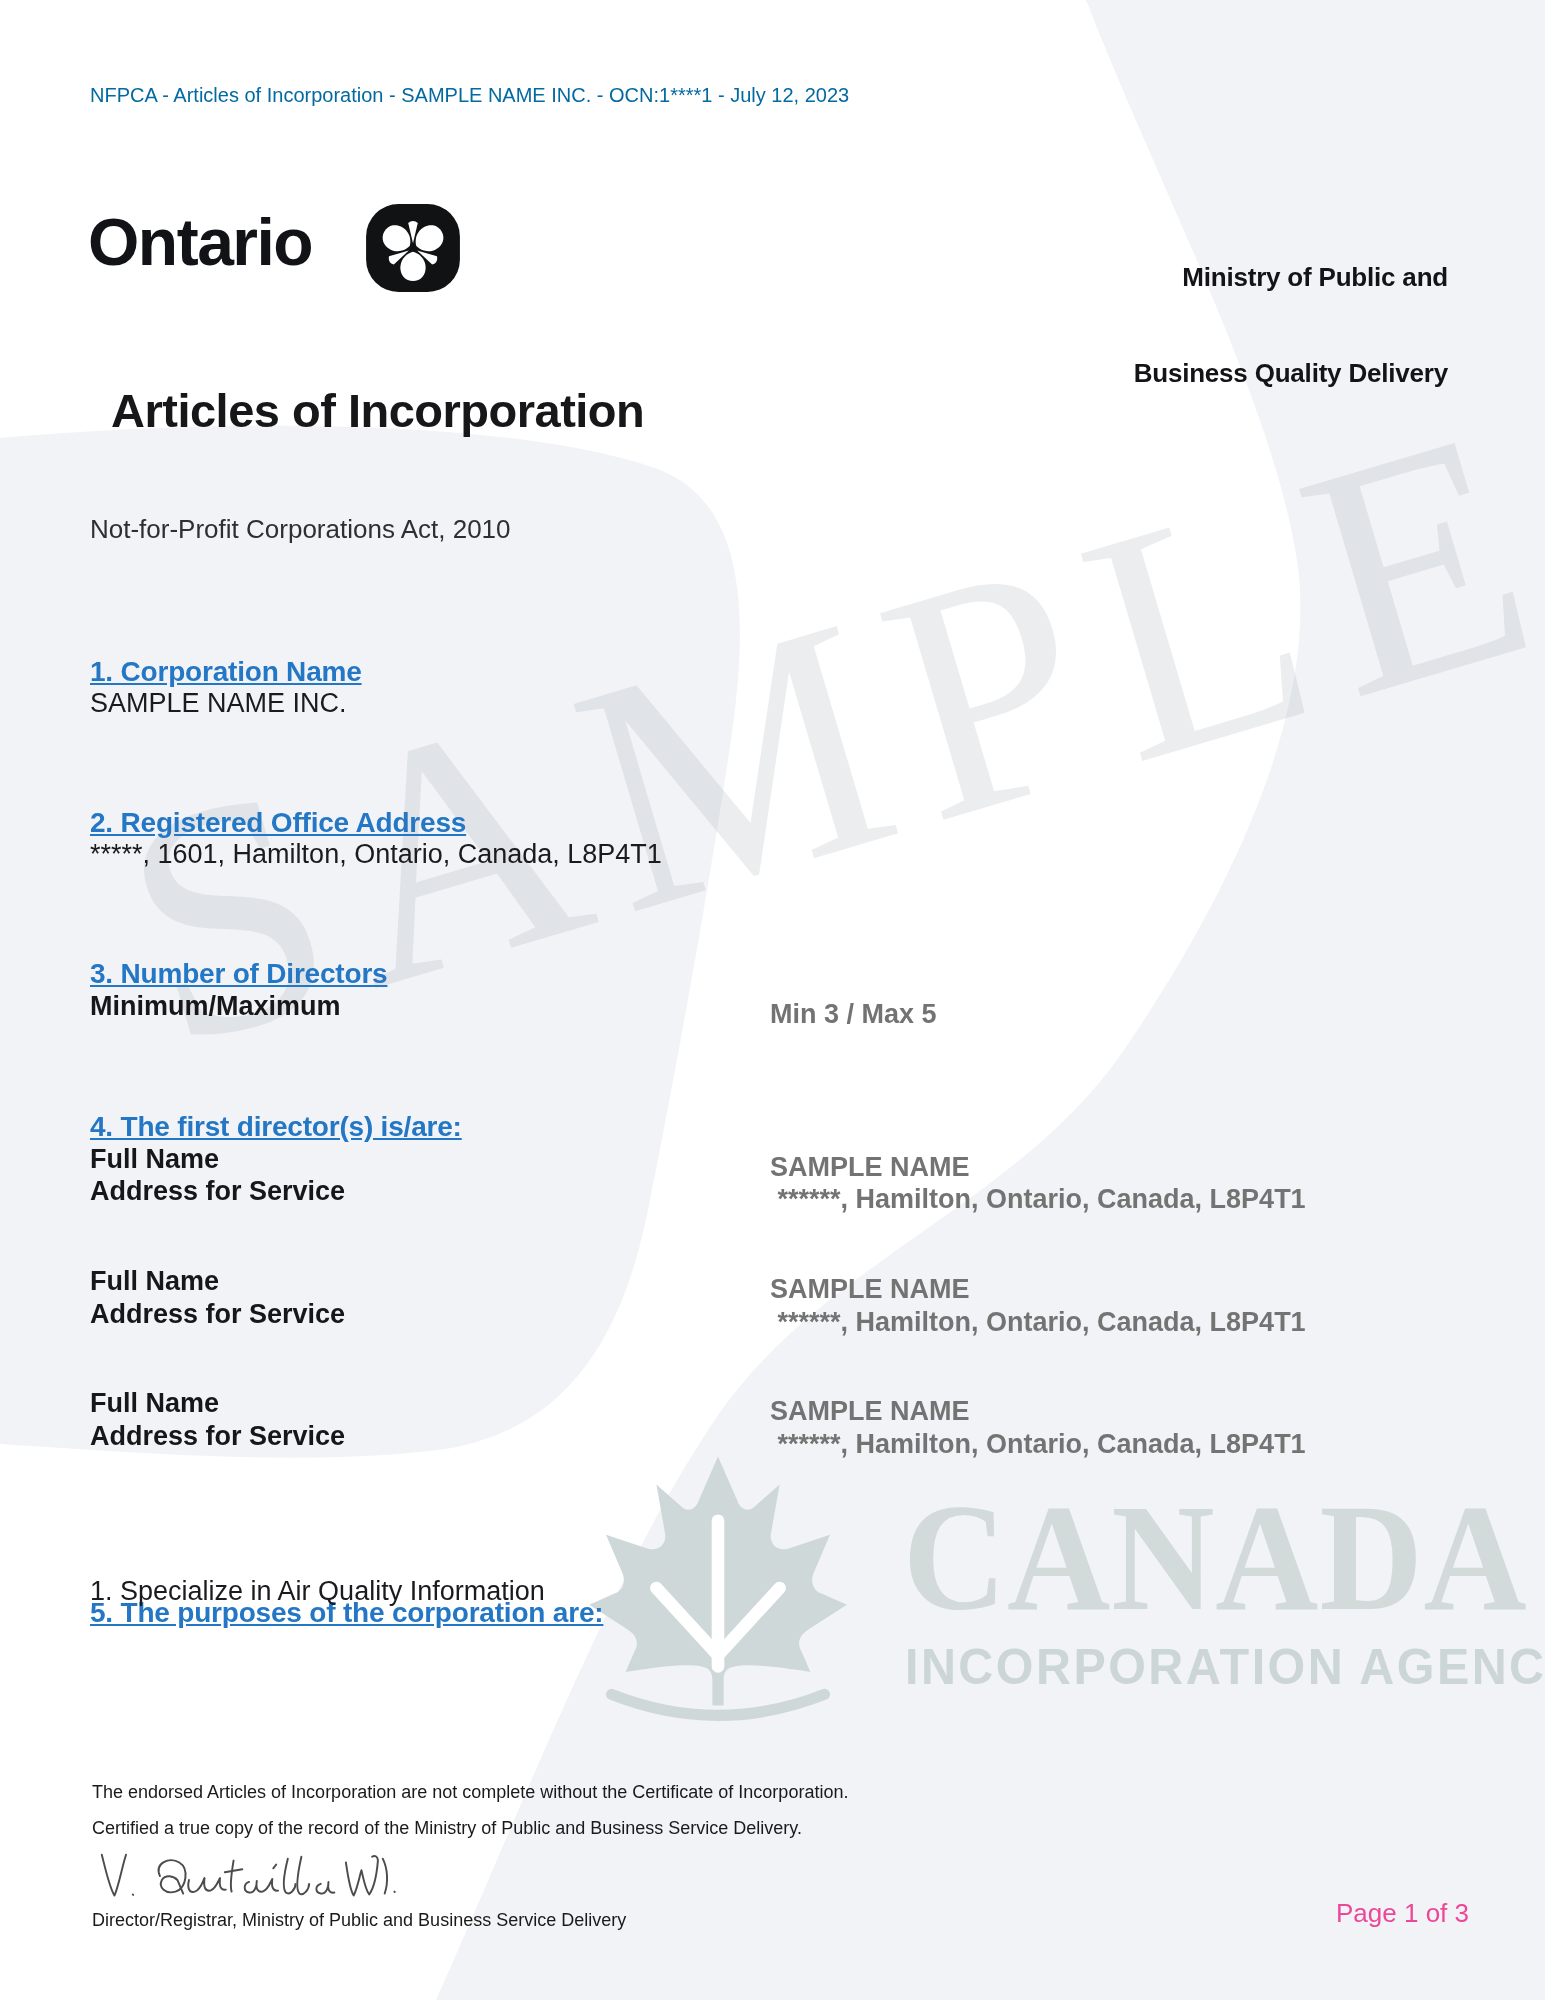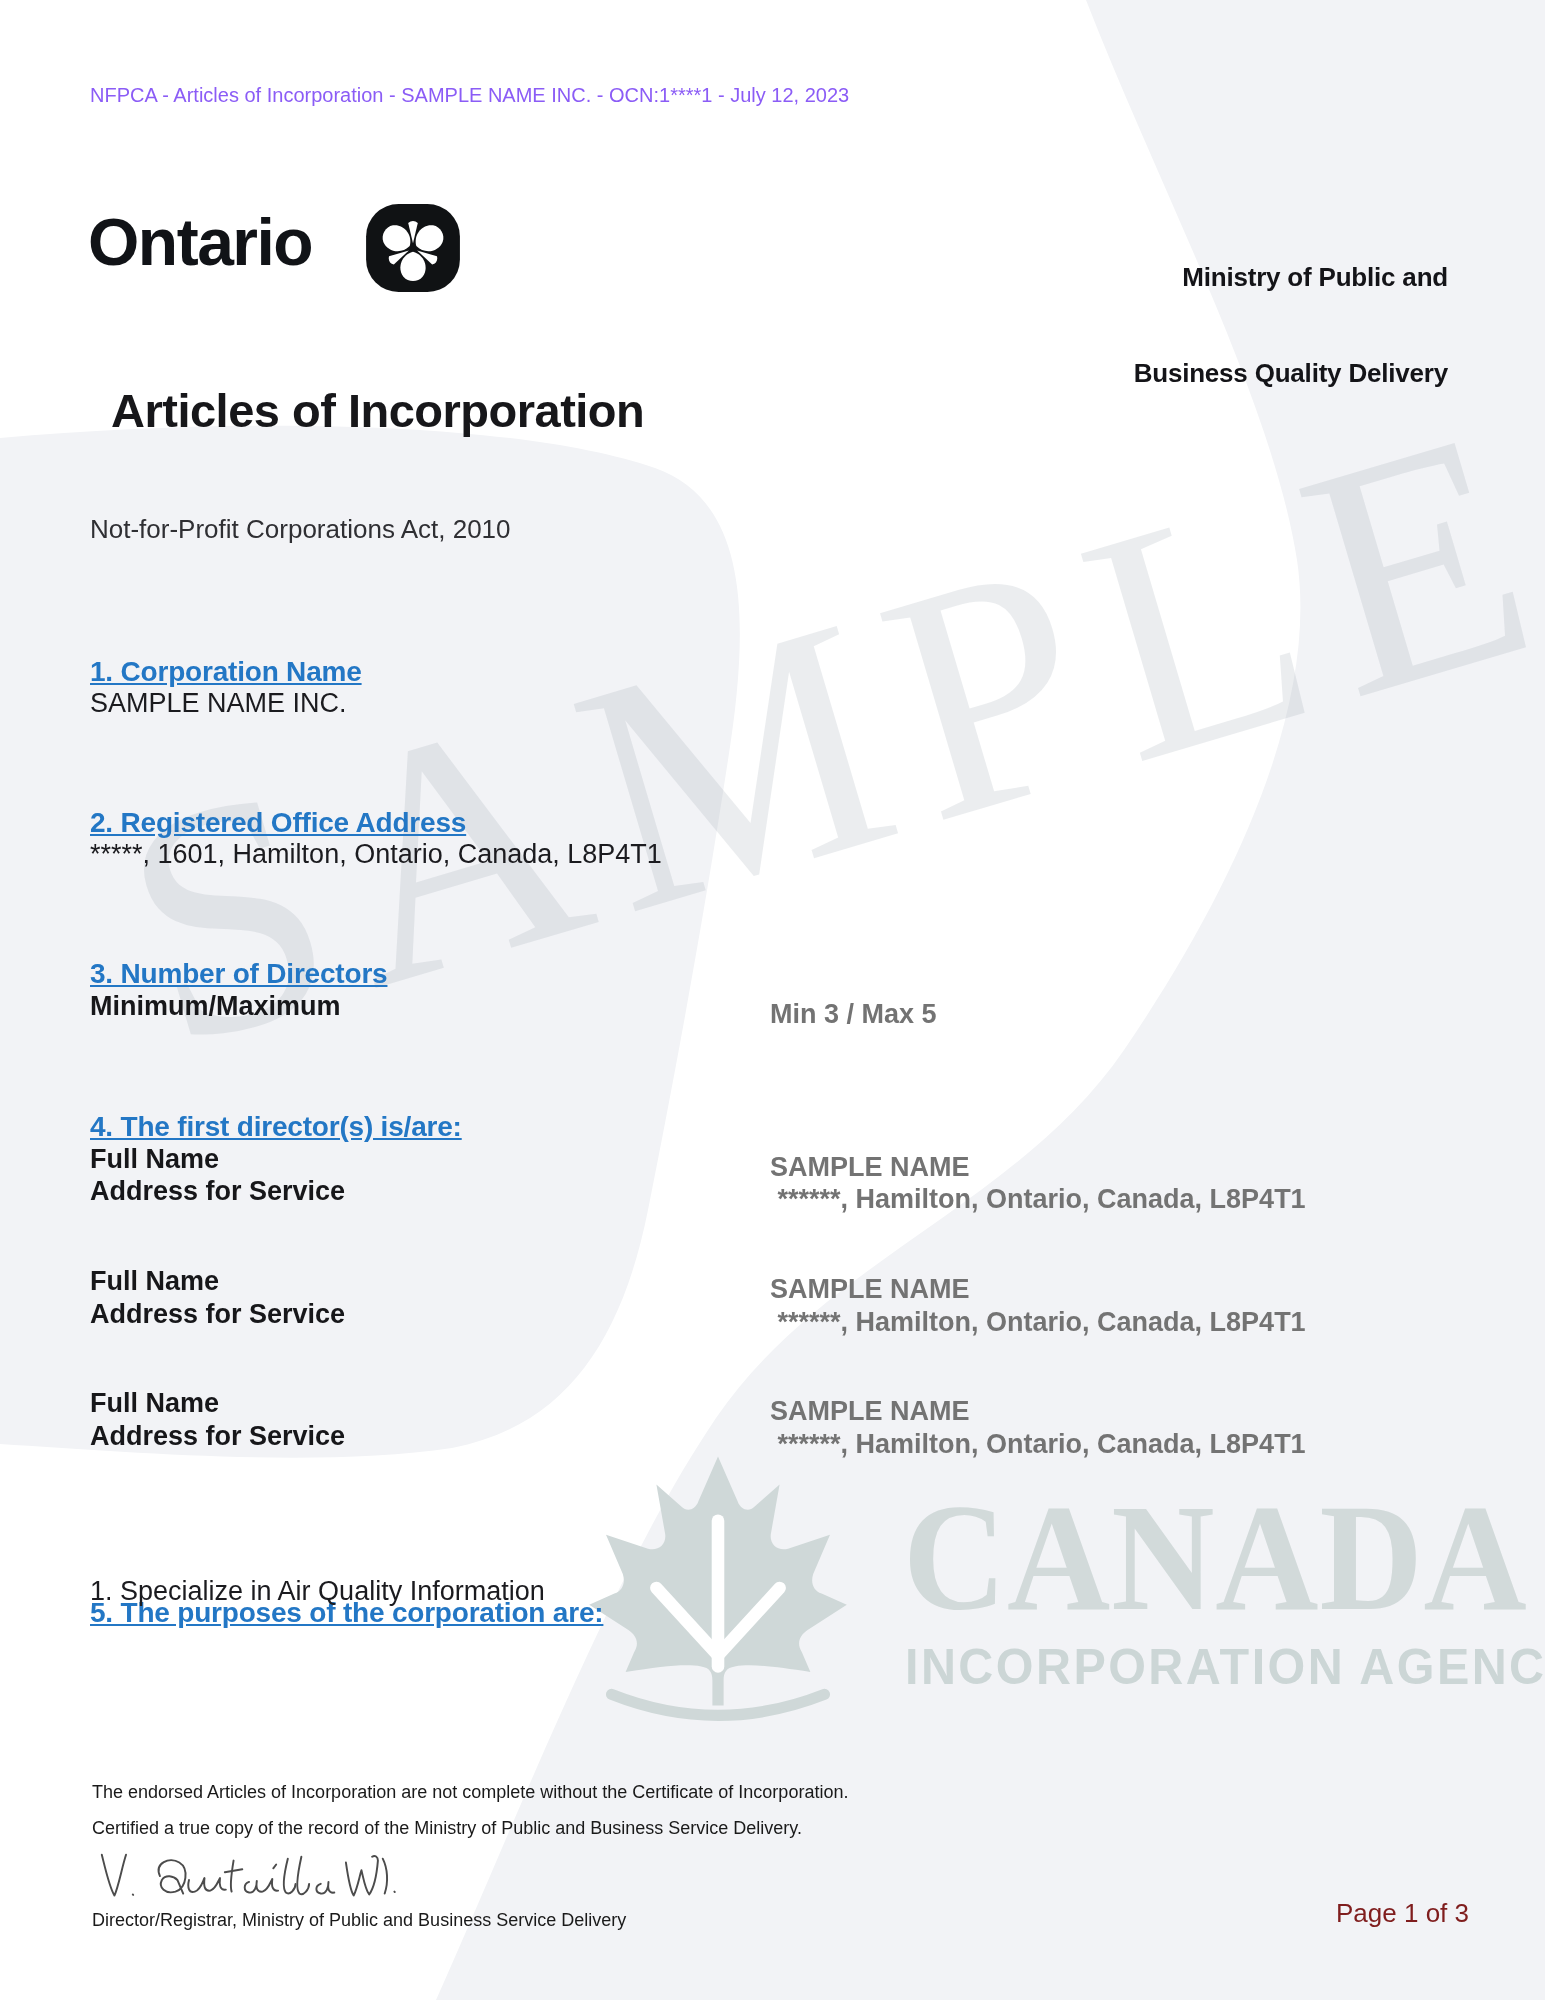--- a/index.html
+++ b/index.html
@@ -27,21 +27,21 @@
     color:#d2dada;letter-spacing:1px;transform:scaleX(0.94);transform-origin:0 0;white-space:nowrap;
   }
   .wm-canada-tag{
     position:absolute;left:905px;top:1642px;z-index:1;
     font-family:"Liberation Sans",sans-serif;font-weight:700;font-size:50px;line-height:1;
     color:#ccd6d6;letter-spacing:2.5px;white-space:nowrap;transform:scaleX(0.97);transform-origin:0 0;
   }
   .wm-leaf{position:absolute;left:548px;top:1448px;z-index:1;}
 
   
-  .hdr-line{left:90px;top:84px;font-size:20px;color:#8b5cf6;white-space:pre;}
+  .hdr-line{left:90px;top:84px;font-size:20px;color:#0369a1;white-space:pre;}
   .logo-wrap{left:88px;top:203px;width:380px;height:90px;}
   .logo-word{
     position:absolute;left:0;top:6px;font-size:66px;font-weight:700;letter-spacing:-1.5px;
     color:#111317;line-height:1;
   }
   .logo-badge{position:absolute;left:277px;top:0px;}
   .ministry{
     right:97px;top:197px;text-align:right;font-size:26px;font-weight:700;
     line-height:32px;color:#141418;letter-spacing:-0.2px;white-space:pre;
   }
@@ -51,21 +51,21 @@
   
   .sec-h{position:absolute;left:90px;font-size:28px;font-weight:700;color:#2377c5;letter-spacing:-0.2px;white-space:pre;text-decoration:underline;}
   .sec-v{position:absolute;left:90px;font-size:27px;color:#1b1b1f;white-space:pre;}
   .row{position:absolute;left:90px;width:1380px;height:32px;}
   .row .lbl{position:absolute;left:0;top:0;font-size:27px;font-weight:700;color:#17171a;white-space:pre;}
   .row .val{position:absolute;left:680px;top:8px;font-size:27px;color:#737373;white-space:pre;font-weight:bold;}
 
   
   .foot-sm{position:absolute;left:92px;font-size:18px;color:#1a1a1a;white-space:pre;}
   .sig{position:absolute;left:96px;top:1848px;}
-  .page-num{position:absolute;left:1336px;top:1898px;font-size:26px;color:#7f1d1d;white-space:pre;}
+  .page-num{position:absolute;left:1336px;top:1898px;font-size:26px;color:#ec4899;white-space:pre;}
 
   .z{z-index:2;}
 </style>
 </head>
 <body>
 
 <div class="page">
 
   <svg class="bg" viewBox="0 0 1545 2000" width="1545" height="2000" aria-hidden="true">
     <path d="M0,438 C250,416 520,422 655,468 C745,500 752,610 728,760

